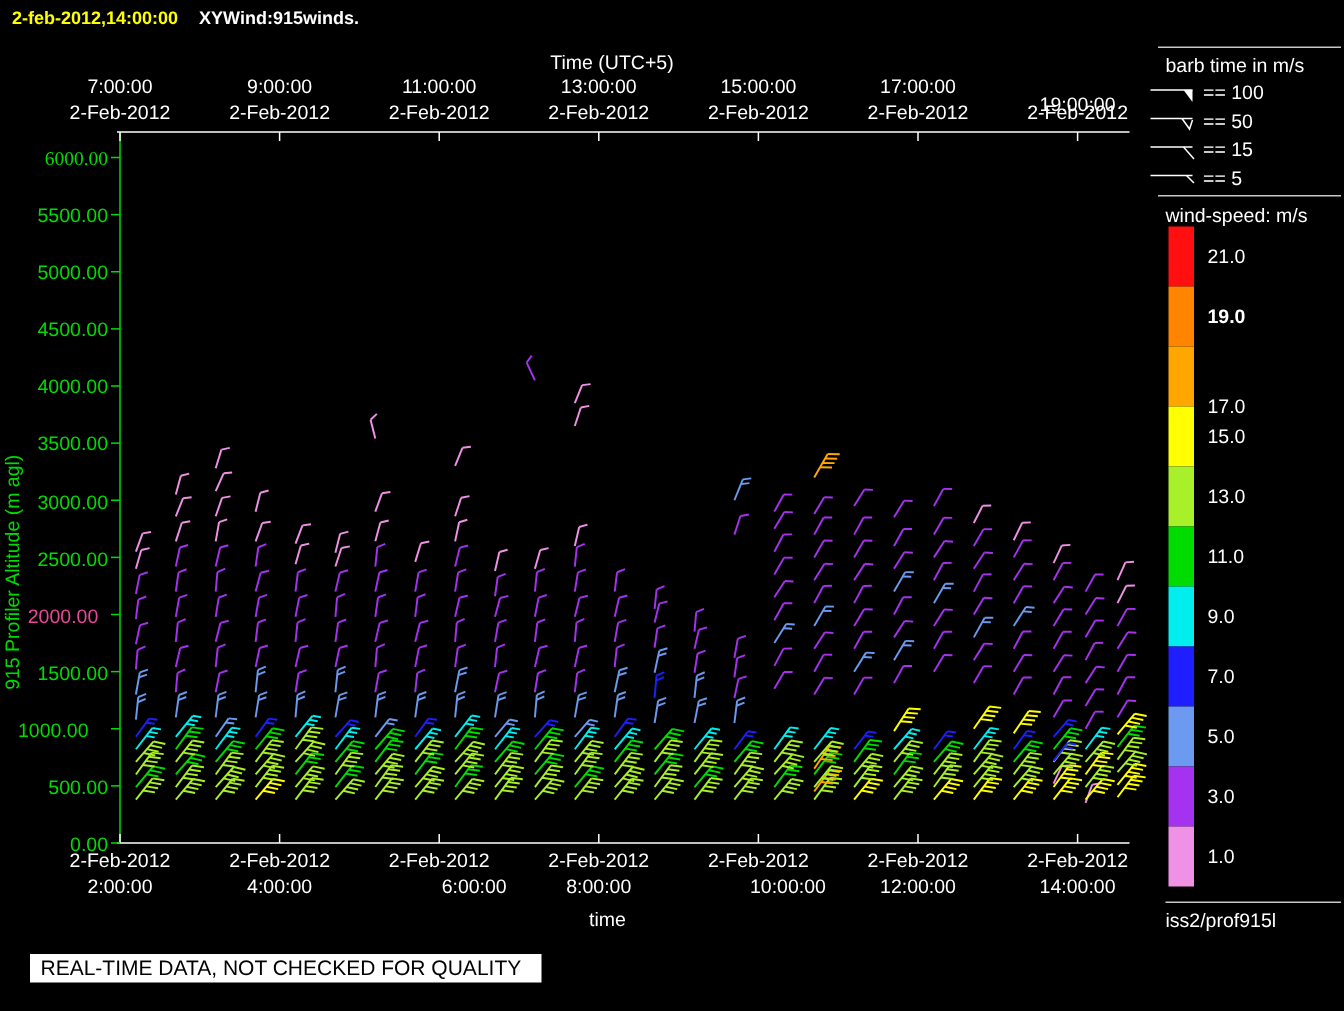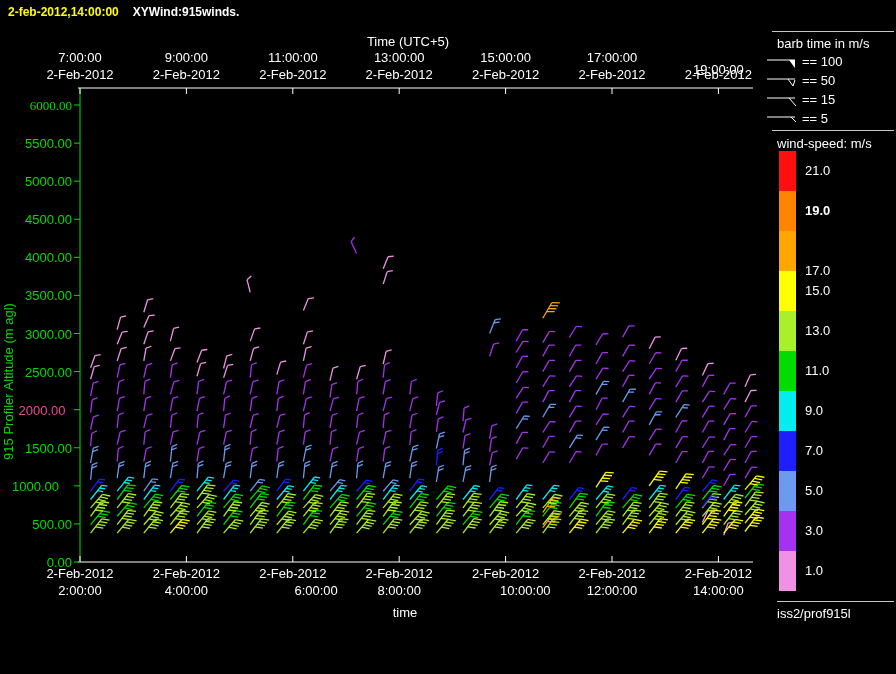--- a/index.html
+++ b/index.html
@@ -2023,14 +2023,15 @@
       <div class="cbseg" style="left: 779px; top: 351px; height: 40px; background: rgb(0, 220, 0);"></div>
       <div class="cbseg" style="left: 779px; top: 391px; height: 40px; background: rgb(0, 238, 238);"></div>
       <div class="cbseg" style="left: 779px; top: 431px; height: 40px; background: rgb(30, 30, 255);"></div>
       <div class="cbseg" style="left: 779px; top: 471px; height: 40px; background: rgb(107, 154, 240);"></div>
       <div class="cbseg" style="left: 779px; top: 511px; height: 40px; background: rgb(164, 50, 238);"></div>
       <div class="cbseg" style="left: 779px; top: 551px; height: 40px; background: rgb(239, 146, 230);"></div>
     </div>
   <div class="sep" style="left:777px;top:601px;width:117px;"></div>
   <div class="lbl" style="left:777px;top:606px;">iss2/prof915l</div>
 
+  <div class="banner">REAL-TIME DATA, NOT CHECKED FOR QUALITY</div>
 
 </div>
 
 </body></html>

